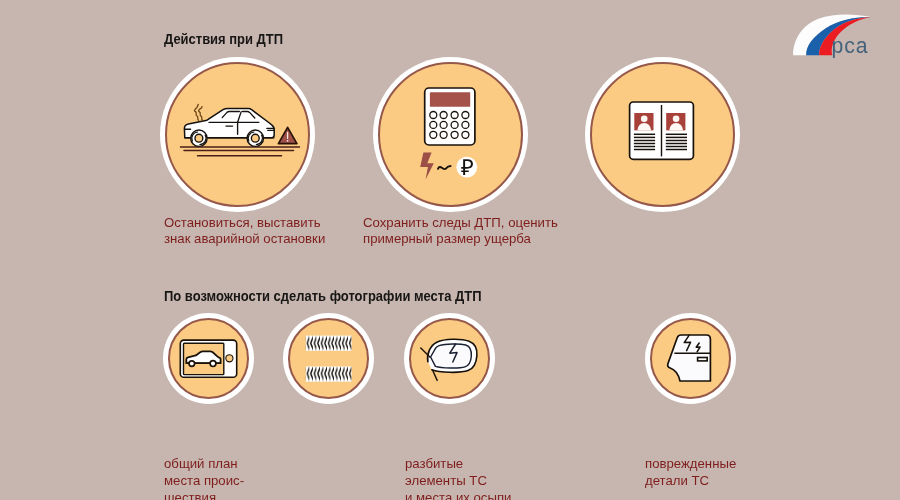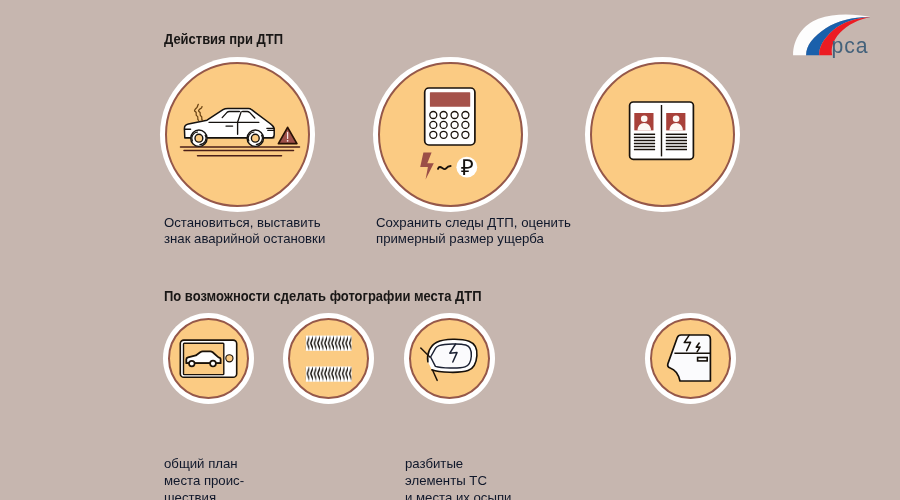--- a/index.html
+++ b/index.html
@@ -21,21 +21,21 @@
   .disc{position:absolute;border-radius:50%;background:#ffffff;}
   .disc > .ring{
      position:absolute;inset:4.6px;border-radius:50%;
      background:#fbcb83;border:2.4px solid #95584a;box-sizing:border-box;
   }
   .icon-holder{position:absolute;inset:0;}
   .icon-holder svg{position:absolute;display:block;overflow:visible;}
 
   
   .caption{
-    position:absolute;color:#0f172a;font-size:13.2px;
+    position:absolute;color:#7f1d1d;font-size:13.2px;
     line-height:16.1px;white-space:pre-line;
   }
   .caption.small{line-height:16.9px;margin-top:44px;}
 </style>
 </head>
 <body>
 
 <div id="page">
 
   <div id="logo">
@@ -181,21 +181,21 @@
           <line x1="665.8" y1="143.5" x2="687.0" y2="143.5"></line>
           <line x1="665.8" y1="146.5" x2="687.0" y2="146.5"></line>
           <line x1="665.8" y1="149.5" x2="687.0" y2="149.5"></line>
         </g>
       </svg>
     </div>
   </div>
 
   <div class="caption" style="left:164px;top:215px">Остановиться, выставить
 знак аварийной остановки</div>
-  <div class="caption" style="left:376px;top:215px">Сохранить следы ДТП, оценить
+  <div class="caption" style="left:363px;top:215px">Сохранить следы ДТП, оценить
 примерный размер ущерба</div>
 
   <div class="disc" style="left:163px;top:313px;width:91px;height:91px">
     <div class="ring"></div>
     <div class="icon-holder">
       <svg width="91" height="91" viewBox="163 313 91 91" style="left:0;top:0">
         <rect x="180.3" y="340.1" width="56.4" height="37.2" rx="3.6" fill="#ffffff" stroke="#1b1209" stroke-width="1.6"></rect>
         <rect x="183.5" y="343.2" width="40.3" height="31.4" rx="0.8" fill="#fbcb83" stroke="#1b1209" stroke-width="1.4"></rect>
         <circle cx="229.4" cy="358.3" r="3.6" fill="#fbcb83" stroke="#1b1209" stroke-width="1.1"></circle>
         <g>
@@ -269,14 +269,16 @@
       </svg>
     </div>
   </div>
 
   <div class="caption small" style="left:164px;top:412px">общий план
 места проис-
 шествия</div>
   <div class="caption small" style="left:405px;top:412px">разбитые
 элементы ТС
 и места их осыпи</div>
+  <div class="caption small" style="left:645px;top:412px">поврежденные
+детали ТС</div>
 
 </div>
 
 </body></html>

